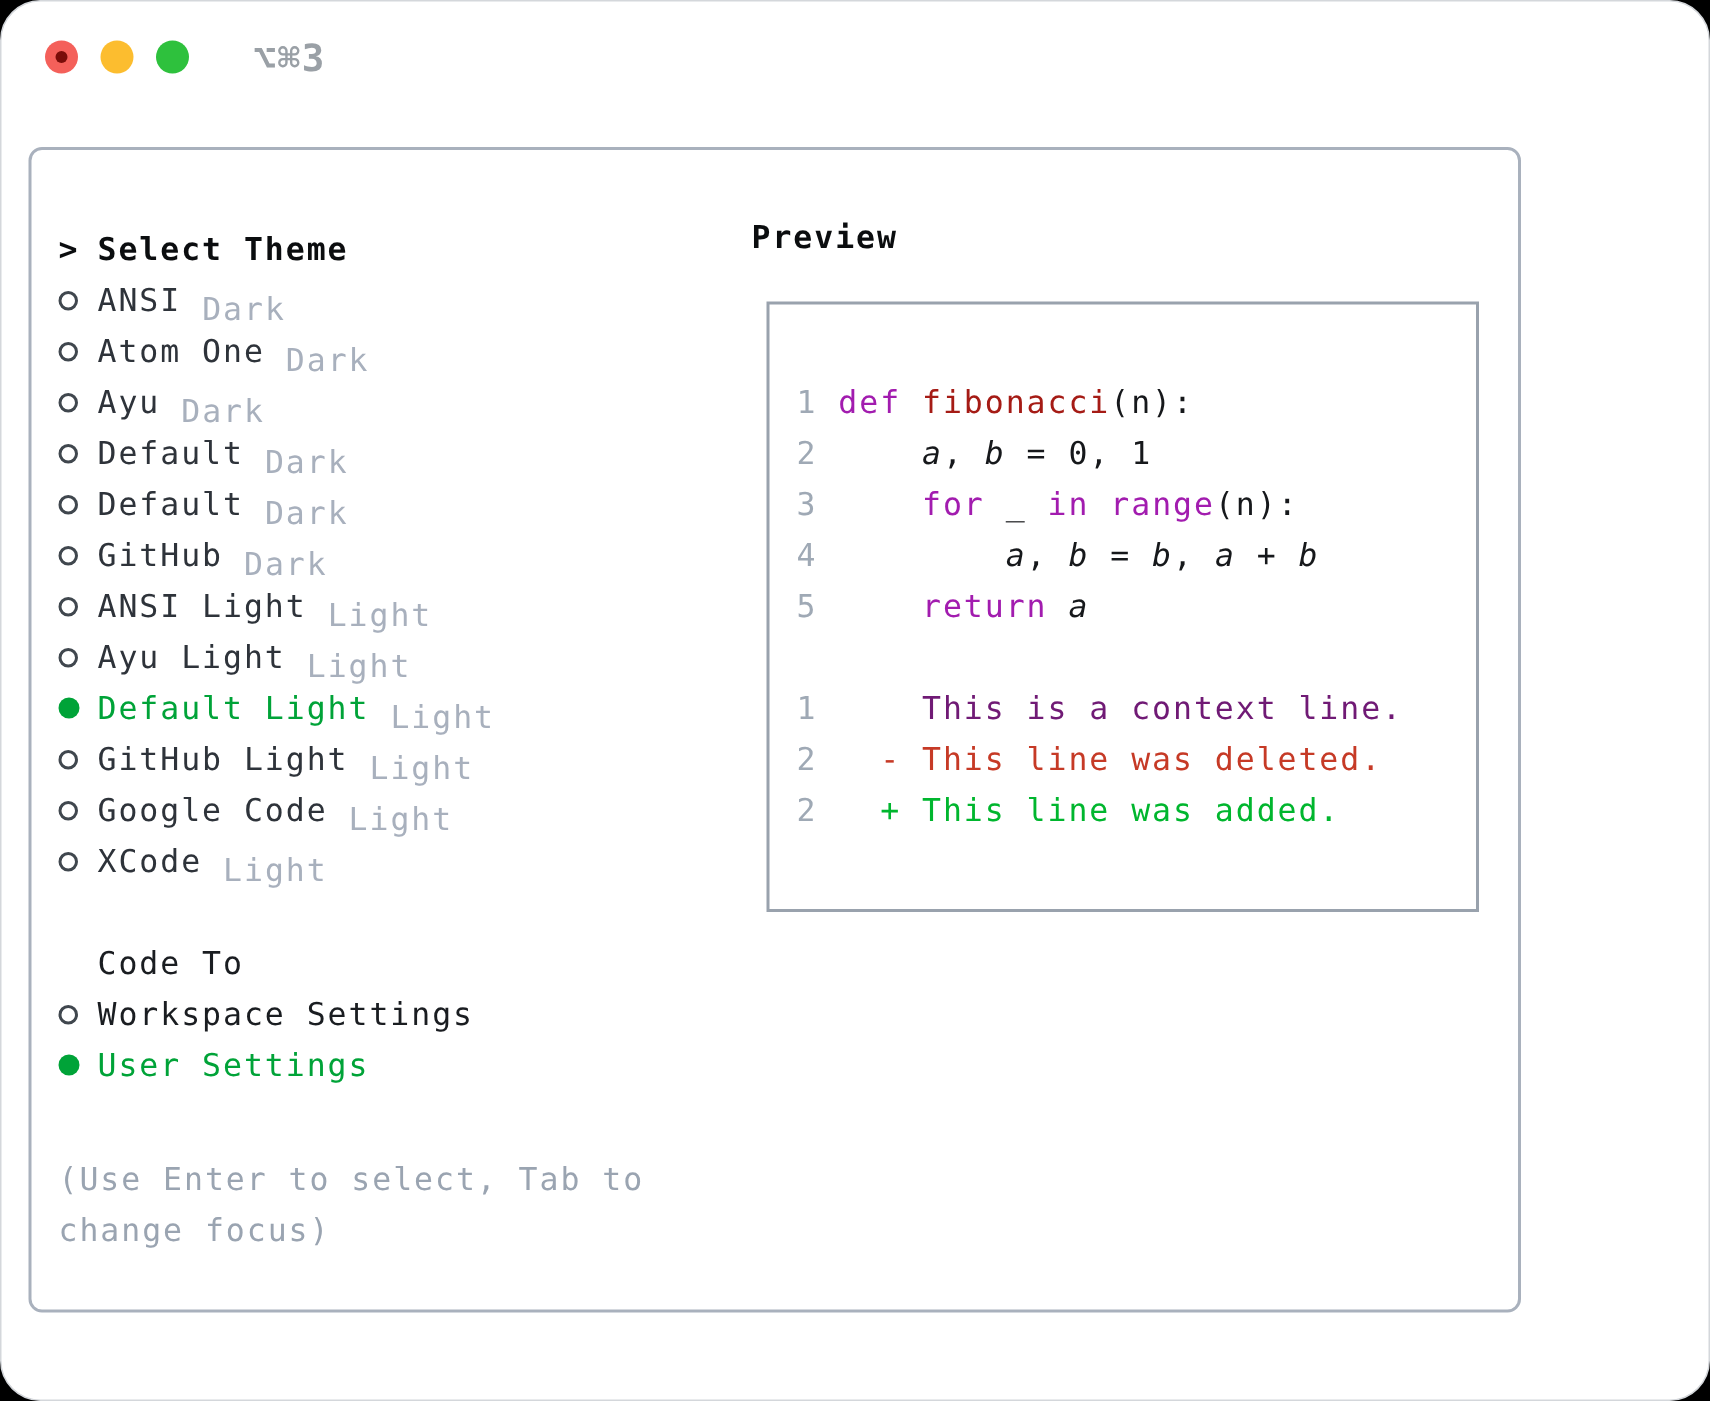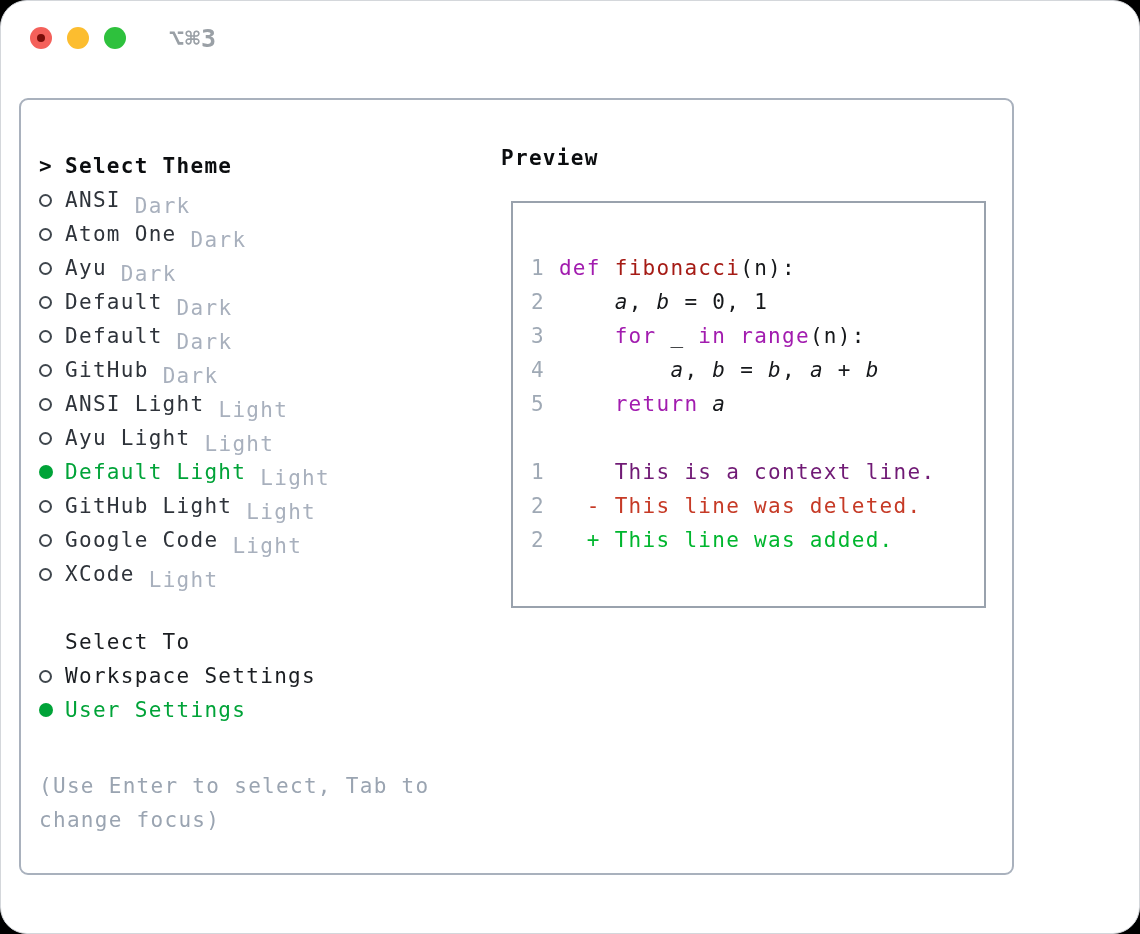--- a/index.html
+++ b/index.html
@@ -78,21 +78,21 @@
         <div class="row"><span class="gutter"><span class="ring"></span></span><span class="item-name">GitHub</span><span class="tag">Dark</span></div>
         <div class="row"><span class="gutter"><span class="ring"></span></span><span class="item-name">ANSI Light</span><span class="tag">Light</span></div>
         <div class="row"><span class="gutter"><span class="ring"></span></span><span class="item-name">Ayu Light</span><span class="tag">Light</span></div>
         <div class="row"><span class="gutter"><span class="dot"></span></span><span class="sel">Default Light</span><span class="tag">Light</span></div>
         <div class="row"><span class="gutter"><span class="ring"></span></span><span class="item-name">GitHub Light</span><span class="tag">Light</span></div>
         <div class="row"><span class="gutter"><span class="ring"></span></span><span class="item-name">Google Code</span><span class="tag">Light</span></div>
         <div class="row"><span class="gutter"><span class="ring"></span></span><span class="item-name">XCode</span><span class="tag">Light</span></div>
         <div id="apply-block" class="apply-block">
         <div class="row">
           <span class="gutter"></span>
-          <span class="apply-name">Select To</span>
+          <span class="apply-name">Code To</span>
         </div>
 
       <div class="row"><span class="gutter"><span class="ring"></span></span><span class="apply-name">Workspace Settings</span></div>
           <div class="row"><span class="gutter"><span class="dot"></span></span><span class="sel">User Settings</span></div>
         </div>
       <div class="help">(Use Enter to select, Tab to change focus)</div>
     </div>
 
     <div class="preview-hdr">Preview</div>
 

